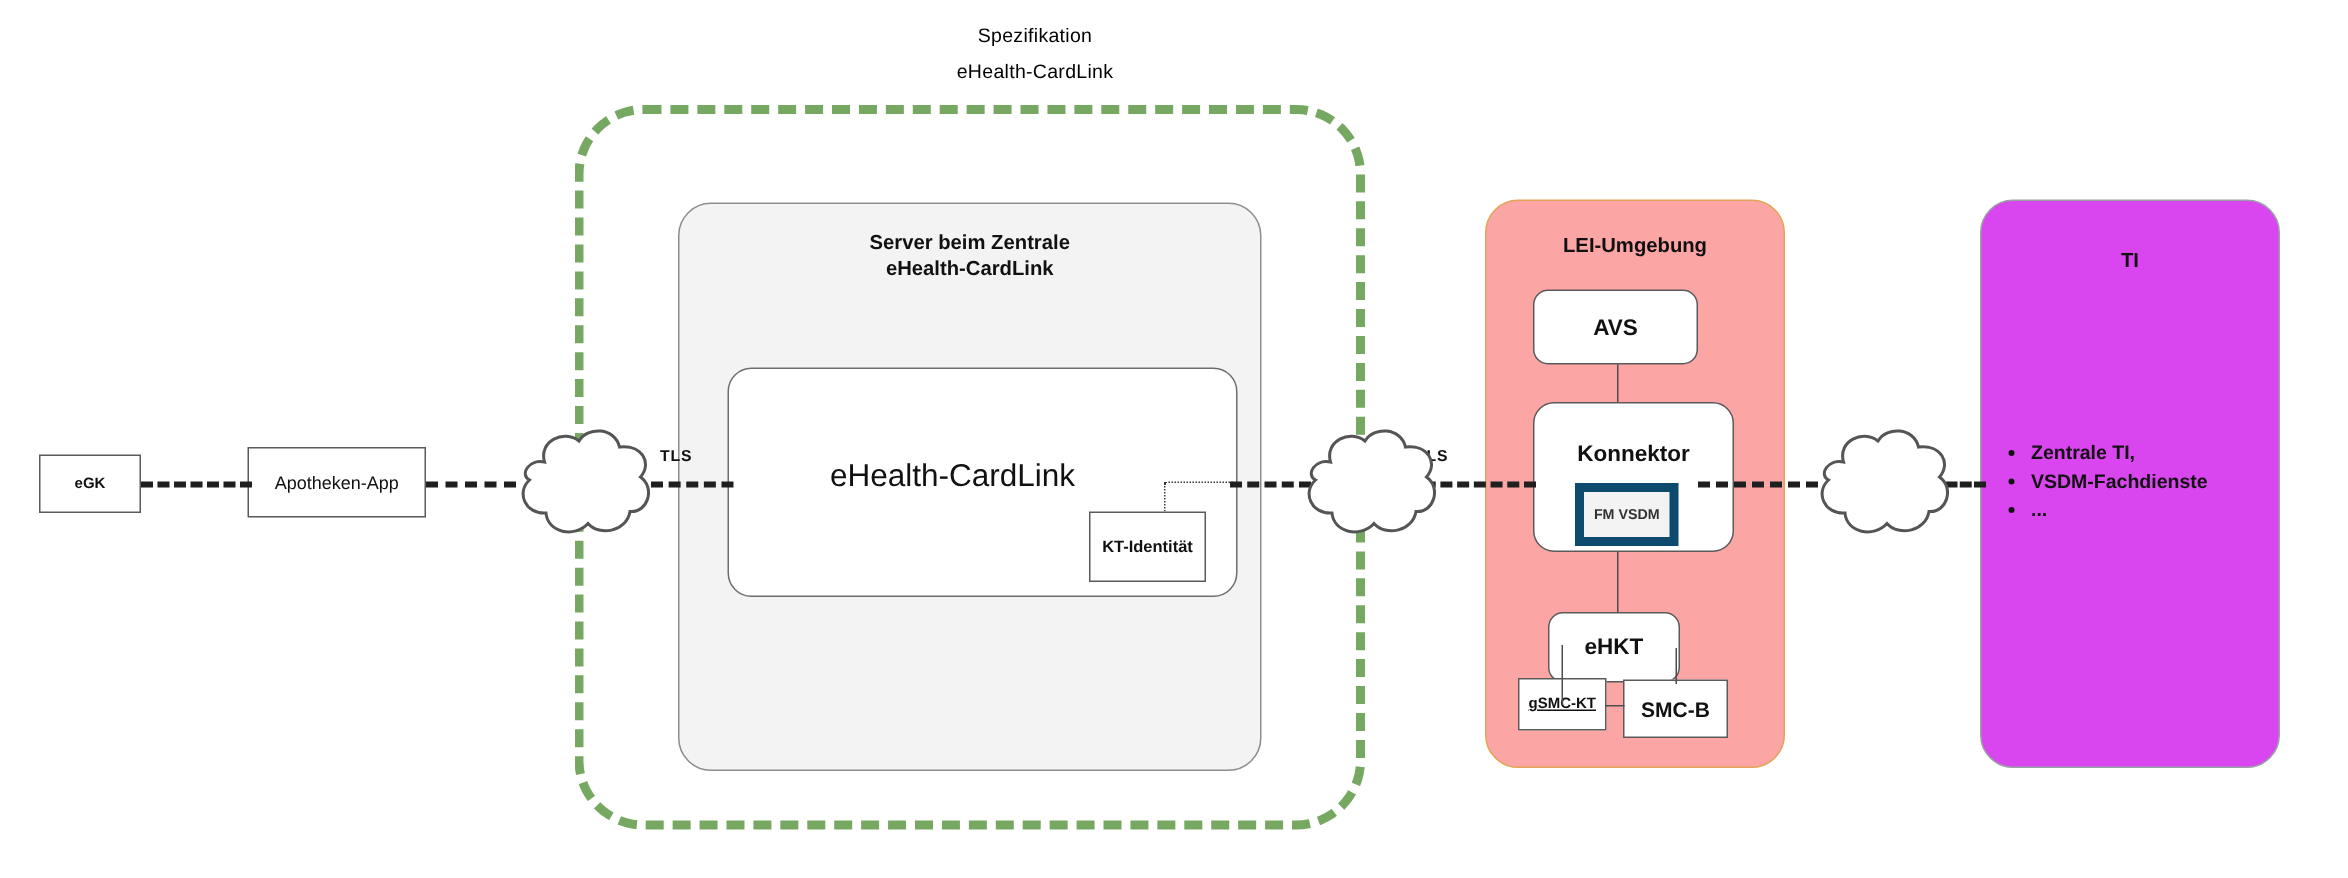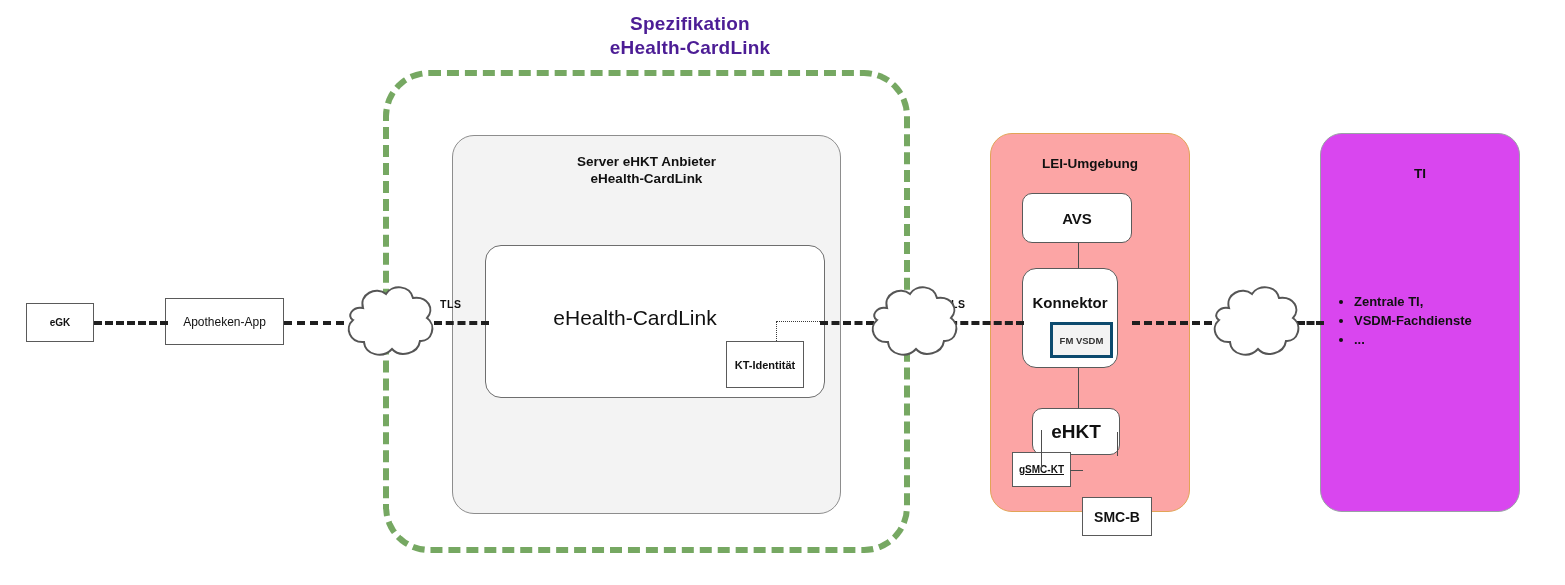--- a/index.html
+++ b/index.html
@@ -5,22 +5,22 @@
   html,body{margin:0;padding:0;background:#ffffff;}
   body{width:1565px;height:585px;position:relative;overflow:hidden;
        font-family:"Liberation Sans",sans-serif;color:#1a1a1a;}
   #stage{position:absolute;left:0;top:0;width:1565px;height:585px;}
 
   .abs{position:absolute;box-sizing:border-box;}
 
   
   .spec-title{
     left:515px;top:12px;width:350px;
-    text-align:center;font-size:19px;font-weight:bold;line-height:24px;
-    color:#4c1d95;letter-spacing:.2px;
+    text-align:center;font-size:13px;font-weight:normal;line-height:24px;
+    color:#000000;letter-spacing:.2px;
   }
   .spec-title span{display:block;}
 
   
   .green-boundary{
     left:383px;top:70px;width:527px;height:483px;
     border:6px dashed #76a862;border-radius:46px;background:transparent;
   }
 
   
@@ -53,29 +53,29 @@
   
   .rect{background:#ffffff;border:1px solid #5a5a5a;
         display:flex;align-items:center;justify-content:center;
         text-align:center;color:#111;}
   .rect-r{border-radius:10px;}
 
   .b-egk{left:26px;top:303px;width:68px;height:39px;font-size:10px;font-weight:bold;}
   .b-app{left:165px;top:298px;width:119px;height:47px;font-size:12px;}
   .b-kt{left:726px;top:341px;width:78px;height:47px;font-size:11px;font-weight:bold;}
   .b-avs{left:1022px;top:193px;width:110px;height:50px;font-size:15px;font-weight:bold;border-radius:10px;}
-  .b-konn{left:1022px;top:268px;width:96px;height:100px;font-size:15px;font-weight:bold;border-radius:14px;
+  .b-konn{left:1022px;top:268px;width:134px;height:100px;font-size:15px;font-weight:bold;border-radius:14px;
           display:block;}
   .b-konn .konn-label{position:absolute;left:0;right:0;top:25px;text-align:center;}
   .b-vsdm{position:absolute;left:27px;top:53px;width:57px;height:30px;
-          background:#f3f3f3;border:3px solid #0c4a6e;font-size:9.5px;font-weight:bold;
+          background:#f3f3f3;border:6px solid #0c4a6e;font-size:9.5px;font-weight:bold;
           display:flex;align-items:center;justify-content:center;color:#333;}
-  .b-ehkt{left:1032px;top:408px;width:88px;height:47px;font-size:19px;font-weight:bold;border-radius:10px;}
+  .b-ehkt{left:1032px;top:408px;width:88px;height:47px;font-size:15px;font-weight:bold;border-radius:10px;}
   .b-gsmc{left:1012px;top:452px;width:59px;height:35px;font-size:10px;font-weight:bold;text-decoration:underline;}
-  .b-smcb{left:1082px;top:453px;width:70px;height:39px;font-size:14px;font-weight:bold;margin-top:44px;}
+  .b-smcb{left:1082px;top:453px;width:70px;height:39px;font-size:14px;font-weight:bold;}
 
   
   .ti-list{left:1336px;top:292px;width:180px;font-size:13px;font-weight:bold;line-height:19px;color:#111;}
   .ti-list ul{margin:0;padding-left:18px;}
   .ti-list li{margin:0;padding:0;}
 
   
   .dash{height:0;border-top:4px dashed #1f1f1f;top:321px;}
   .d1{left:94px;width:74px;}
   .d2{left:284px;width:60px;}
@@ -114,21 +114,21 @@
   <div class="abs spec-title">
     <span>Spezifikation</span>
     <span>eHealth-CardLink</span>
   </div>
 
   <div class="abs green-boundary"></div>
 
 
   <div class="abs container-box cont-grey">
     <div class="cont-title t-grey">
-      <span>Server eHKT Anbieter</span>
+      <span>Server beim Zentrale</span>
       <span>eHealth-CardLink</span>
     </div>
   </div>
 
   <div class="abs container-box cont-orange">
     <div class="cont-title t-orange">LEI-Umgebung</div>
   </div>
 
   <div class="abs container-box cont-ti">
     <div class="cont-title t-ti">TI</div>

